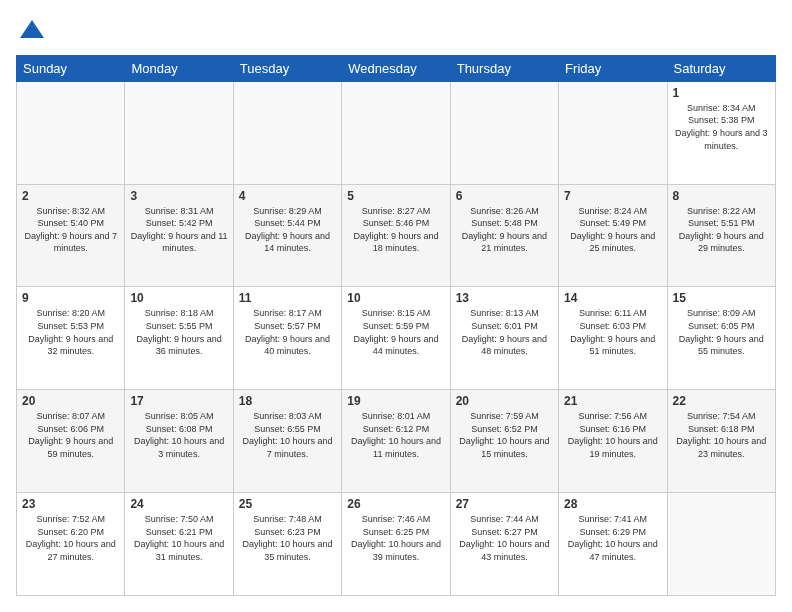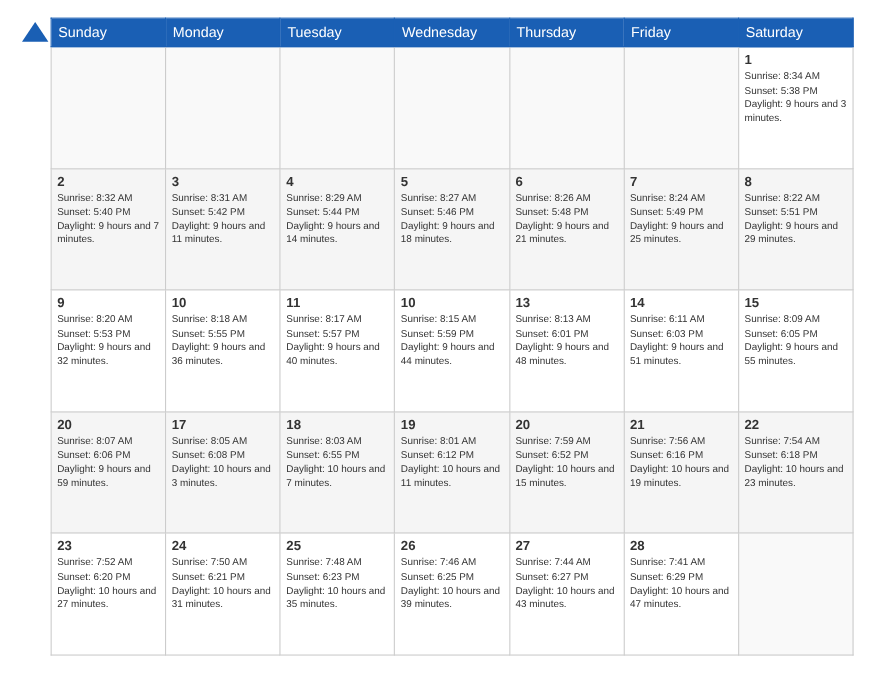--- a/index.html
+++ b/index.html
@@ -8,20 +8,21 @@
       background: #fff;
       width: 792px;
       height: 612px;
       overflow: hidden;
     }
     .page {
       width: 792px;
       height: 612px;
       padding: 16px;
       display: flex;
+      flex-direction: column;
     }
     .header {
       display: flex;
       align-items: flex-start;
       justify-content: space-between;
       margin-bottom: 10px;
     }
     .logo {
       display: flex;
       align-items: center;
@@ -77,20 +78,21 @@
       font-size: 12px;
       font-weight: bold;
       color: #333;
       display: block;
       margin-bottom: 2px;
     }
     .day-info {
       font-size: 9px;
       line-height: 1.4;
       color: #333;
+      text-align: center;
     }
     .empty-cell {
       background: #f9f9f9;
     }
     .row-alt {
       background: #f5f5f5;
     }
   </style>
 </head>
 <body>

